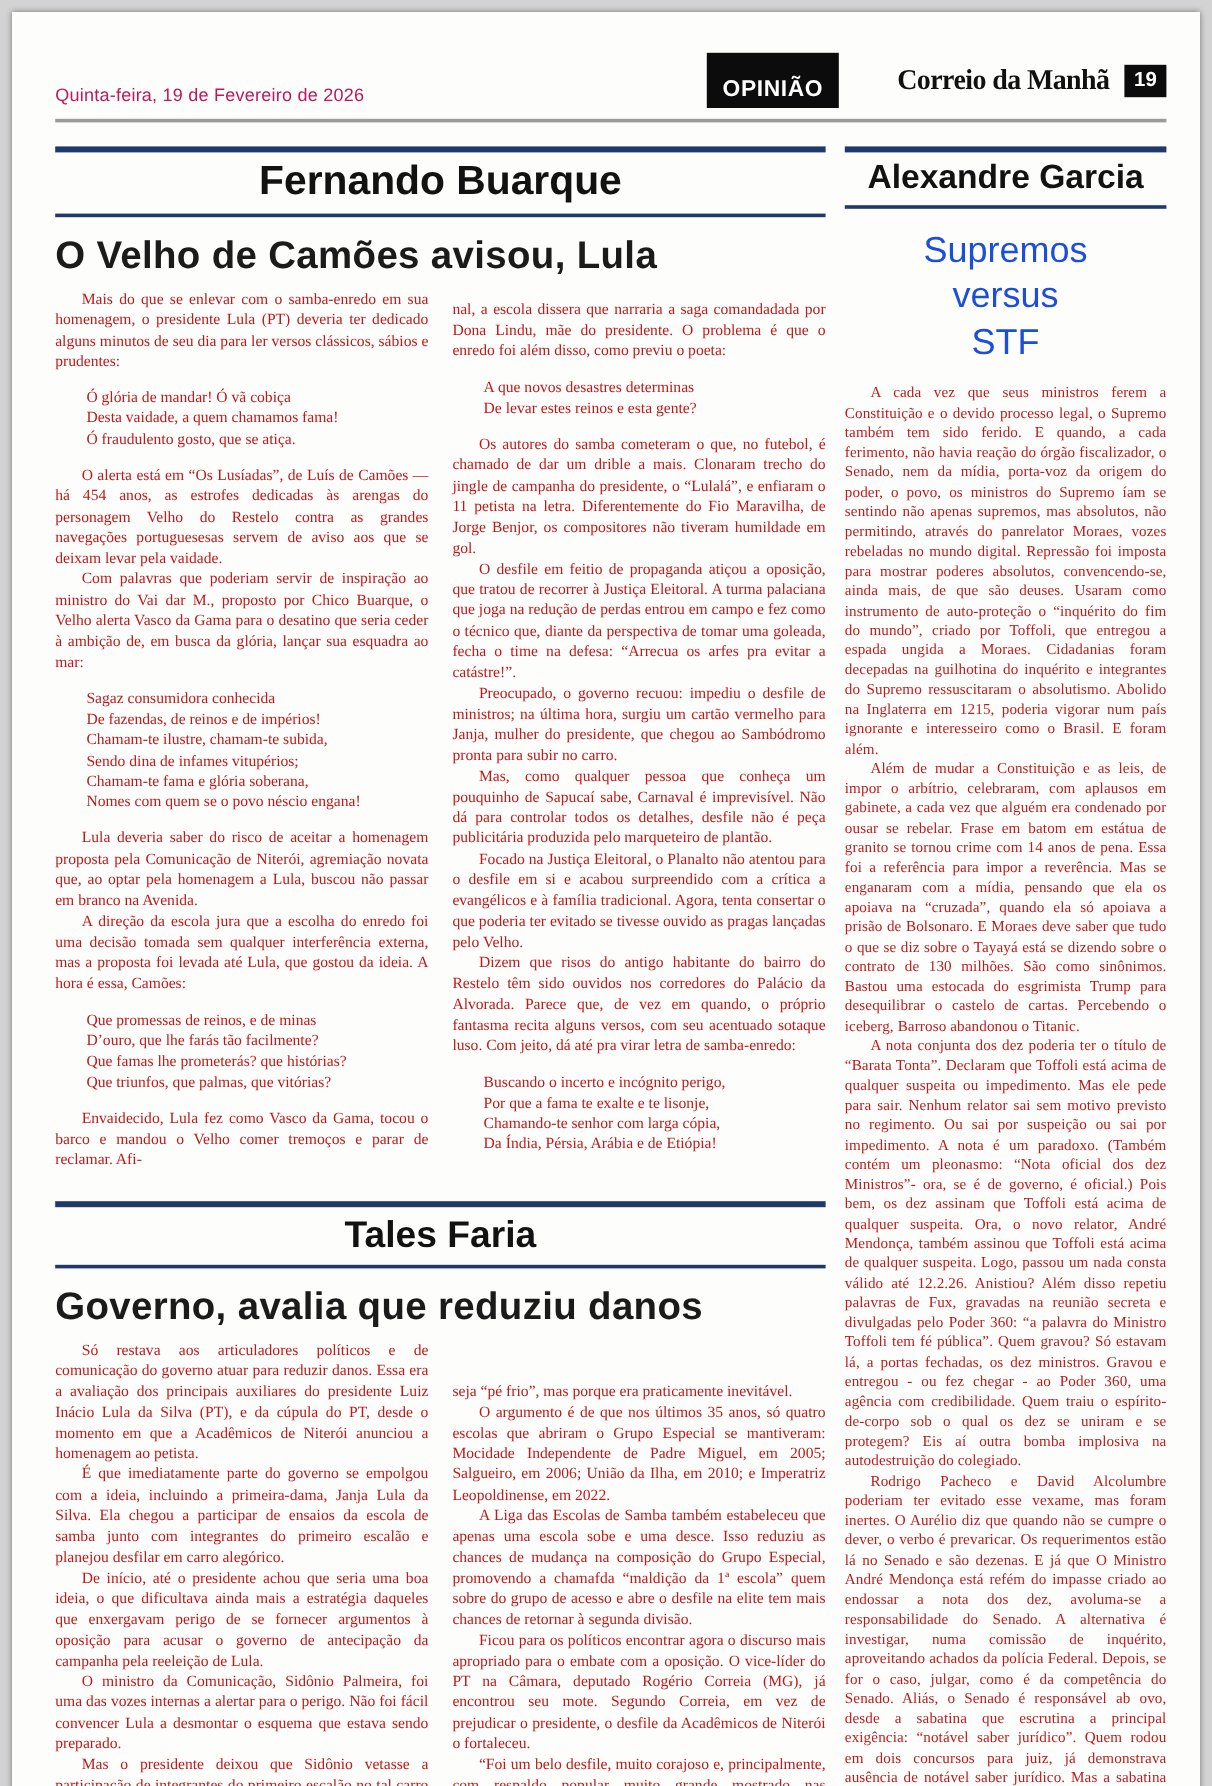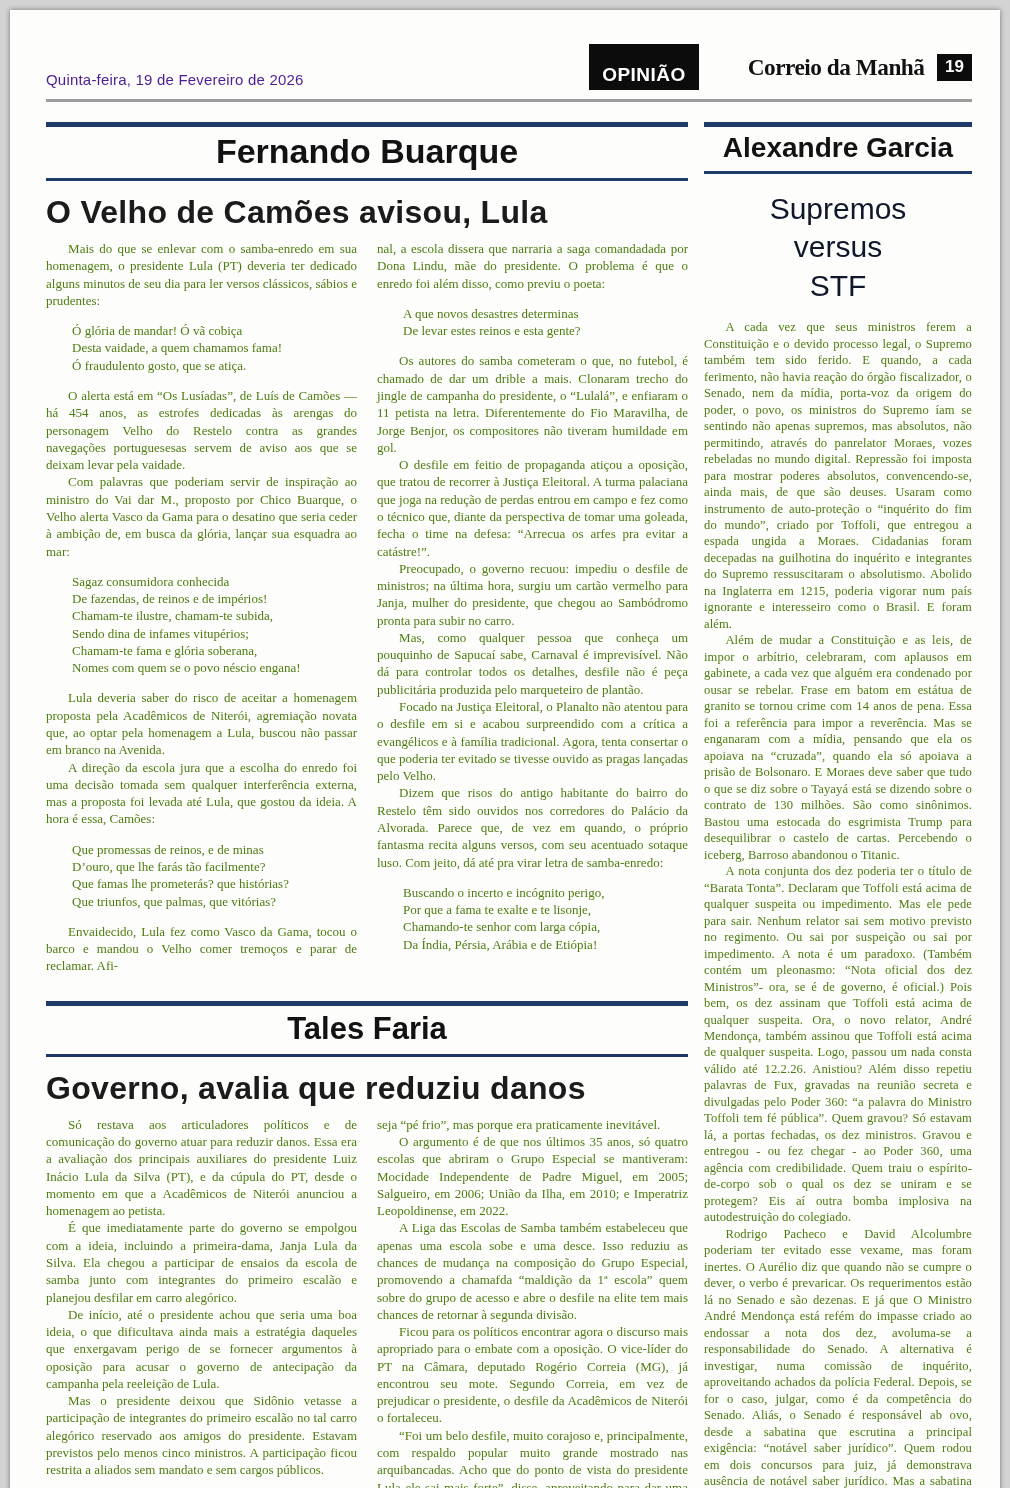--- a/index.html
+++ b/index.html
@@ -2,42 +2,42 @@
 <html lang="pt"><head>
 <meta charset="utf-8">
 <style>
   html,body{margin:0;padding:0;}
   body{background:#d3d3d3;font-family:"Liberation Sans",sans-serif;}
   .sheet{width:990px;min-height:1468px;margin:10px auto;background:#fdfdfc;box-shadow:0 0 5px rgba(0,0,0,.45);}
   .inner{padding:34px 28px 36px 36px;}
 
   
   .hdr{display:flex;align-items:center;}
-  .hdr-date{flex:1;font-size:15px;color:#4c1d95;letter-spacing:.2px;margin-top:24px;}
+  .hdr-date{flex:1;font-size:15px;color:#be185d;letter-spacing:.2px;margin-top:24px;}
   .badge{background:#0c0c0c;color:#fff;font-weight:bold;font-size:19px;padding:20px 13px 4px;letter-spacing:.5px;}
   .masthead{font-family:"Liberation Serif",serif;font-weight:bold;font-size:24px;color:#111;margin-left:46px;letter-spacing:-.5px;transform:scaleX(.97);white-space:nowrap;}
   .pagebox{background:#0c0c0c;color:#fff;font-weight:bold;font-size:17px;padding:3px 8px 4px;margin-left:10px;}
   .hdr-rule{height:3px;background:#9c9c9c;margin-top:9px;}
 
   
   .main{display:grid;grid-template-columns:1fr 268px;column-gap:16px;margin-top:20px;}
 
   
   .band{border-top:5px solid #1f3a68;border-bottom:3px solid #1f3a68;text-align:center;padding:5px 0 7px;}
   .author{font-weight:bold;color:#121212;}
   .author-lg{font-size:34px;}
   .author-md{font-size:31px;}
   .author-sm{font-size:28px;}
   .headline{font-weight:bold;color:#1b1b1b;font-size:32px;margin:13px 0 9px;letter-spacing:.3px;}
-  .headline-right{text-align:center;font-weight:normal;color:#0f172a;font-size:30px;line-height:1.28;margin:16px 0 14px;white-space:pre-line;}
+  .headline-right{text-align:center;font-weight:normal;color:#1d4ed8;font-size:30px;line-height:1.28;margin:16px 0 14px;white-space:pre-line;}
 
   
   .cols{display:flex;gap:20px;}
   .col{flex:1;min-width:0;}
-  .bodytxt{font-family:"Liberation Serif",serif;color:#4d7c0f;text-align:justify;}
+  .bodytxt{font-family:"Liberation Serif",serif;color:#b91c1c;text-align:justify;align-items:flex-end;}
   .sz-left{font-size:13px;line-height:1.33;}
   .sz-right{font-size:12.6px;line-height:1.31;letter-spacing:.1px;}
   .para{margin:0;text-indent:1.7em;}
   .cont{margin:0;text-indent:0;}
   .verse{margin:13px 0 13px 2em;text-indent:0;text-align:left;white-space:pre-line;}
   .art{margin-bottom:26px;}
 </style>
 </head>
 <body>
 
@@ -68,21 +68,21 @@
 Desta vaidade, a quem chamamos fama!
 Ó fraudulento gosto, que se atiça.</p>
                 <p class="para">O alerta está em “Os Lusíadas”, de Luís de Camões — há 454 anos, as estrofes dedicadas às arengas do personagem Velho do Restelo contra as grandes navegações portuguesesas servem de aviso aos que se deixam levar pela vaidade.</p>
                 <p class="para">Com palavras que poderiam servir de inspiração ao ministro do Vai dar M., proposto por Chico Buarque, o Velho alerta Vasco da Gama para o desatino que seria ceder à ambição de, em busca da glória, lançar sua esquadra ao mar:</p>
                 <p class="verse">Sagaz consumidora conhecida
 De fazendas, de reinos e de impérios!
 Chamam-te ilustre, chamam-te subida,
 Sendo dina de infames vitupérios;
 Chamam-te fama e glória soberana,
 Nomes com quem se o povo néscio engana!</p>
-                <p class="para">Lula deveria saber do risco de aceitar a homenagem proposta pela Acadêmicos de Niterói, agremiação novata que, ao optar pela homenagem a Lula, buscou não passar em branco na Avenida.</p>
+                <p class="para">Lula deveria saber do risco de aceitar a homenagem proposta pela Comunicação de Niterói, agremiação novata que, ao optar pela homenagem a Lula, buscou não passar em branco na Avenida.</p>
                 <p class="para">A direção da escola jura que a escolha do enredo foi uma decisão tomada sem qualquer interferência externa, mas a proposta foi levada até Lula, que gostou da ideia. A hora é essa, Camões:</p>
                 <p class="verse">Que promessas de reinos, e de minas
 D’ouro, que lhe farás tão facilmente?
 Que famas lhe prometerás? que histórias?
 Que triunfos, que palmas, que vitórias?</p>
                 <p class="para">Envaidecido, Lula fez como Vasco da Gama, tocou o barco e mandou o Velho comer tremoços e parar de reclamar. Afi-</p>
               </div>
             <div class="col">
                 <p class="cont">nal, a escola dissera que narraria a saga comandadada por Dona Lindu, mãe do presidente. O problema é que o enredo foi além disso, como previu o poeta:</p>
                 <p class="verse">A que novos desastres determinas
@@ -104,20 +104,21 @@
         <div class="art">
           <div class="band">
             <span class="author author-md">Tales Faria</span>
           </div>
           <h1 class="headline">Governo, avalia que reduziu danos</h1>
           <div class="cols bodytxt sz-left">
             <div class="col">
                 <p class="para">Só restava aos articuladores políticos e de comunicação do governo atuar para reduzir danos. Essa era a avaliação dos principais auxiliares do presidente Luiz Inácio Lula da Silva (PT), e da cúpula do PT, desde o momento em que a Acadêmicos de Niterói anunciou a homenagem ao petista.</p>
                 <p class="para">É que imediatamente parte do governo se empolgou com a ideia, incluindo a primeira-dama, Janja Lula da Silva. Ela chegou a participar de ensaios da escola de samba junto com integrantes do primeiro escalão e planejou desfilar em carro alegórico.</p>
                 <p class="para">De início, até o presidente achou que seria uma boa ideia, o que dificultava ainda mais a estratégia daqueles que enxergavam perigo de se fornecer argumentos à oposição para acusar o governo de antecipação da campanha pela reeleição de Lula.</p>
+                <p class="para">O ministro da Comunicação, Sidônio Palmeira, foi uma das vozes internas a alertar para o perigo. Não foi fácil convencer Lula a desmontar o esquema que estava sendo preparado.</p>
                 <p class="para">Mas o presidente deixou que Sidônio vetasse a participação de integrantes do primeiro escalão no tal carro alegórico reservado aos amigos do presidente. Estavam previstos pelo menos cinco ministros. A participação ficou restrita a aliados sem mandato e sem cargos públicos.</p>
               </div>
             <div class="col">
                 <p class="cont">seja “pé frio”, mas porque era praticamente inevitável.</p>
                 <p class="para">O argumento é de que nos últimos 35 anos, só quatro escolas que abriram o Grupo Especial se mantiveram: Mocidade Independente de Padre Miguel, em 2005; Salgueiro, em 2006; União da Ilha, em 2010; e Imperatriz Leopoldinense, em 2022.</p>
                 <p class="para">A Liga das Escolas de Samba também estabeleceu que apenas uma escola sobe e uma desce. Isso reduziu as chances de mudança na composição do Grupo Especial, promovendo a chamafda “maldição da 1ª escola” quem sobre do grupo de acesso e abre o desfile na elite tem mais chances de retornar à segunda divisão.</p>
                 <p class="para">Ficou para os políticos encontrar agora o discurso mais apropriado para o embate com a oposição. O vice-líder do PT na Câmara, deputado Rogério Correia (MG), já encontrou seu mote. Segundo Correia, em vez de prejudicar o presidente, o desfile da Acadêmicos de Niterói o fortaleceu.</p>
                 <p class="para">“Foi um belo desfile, muito corajoso e, principalmente, com respaldo popular muito grande mostrado nas arquibancadas. Acho que do ponto de vista do presidente Lula ele sai mais forte”, disse, aproveitando para dar uma estocada nos bolsonaristas:</p>
               </div>
           </div>

